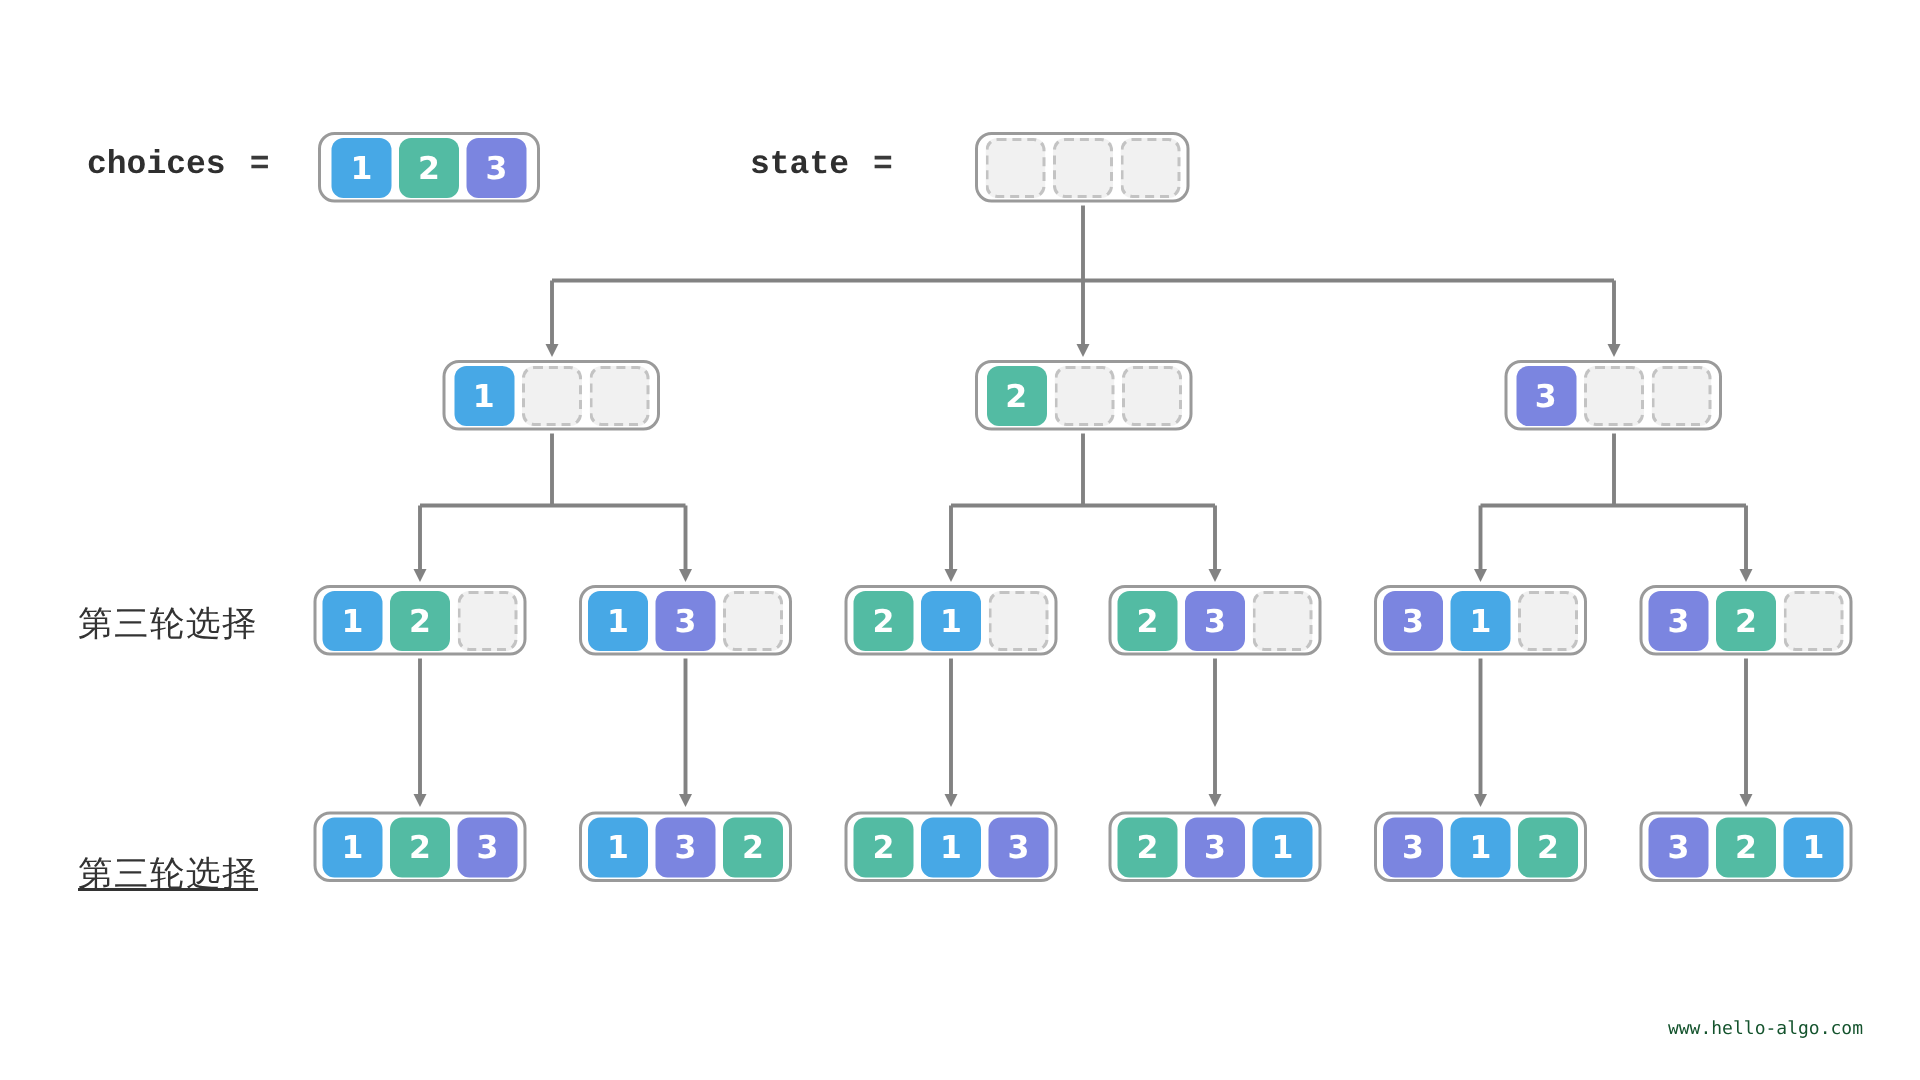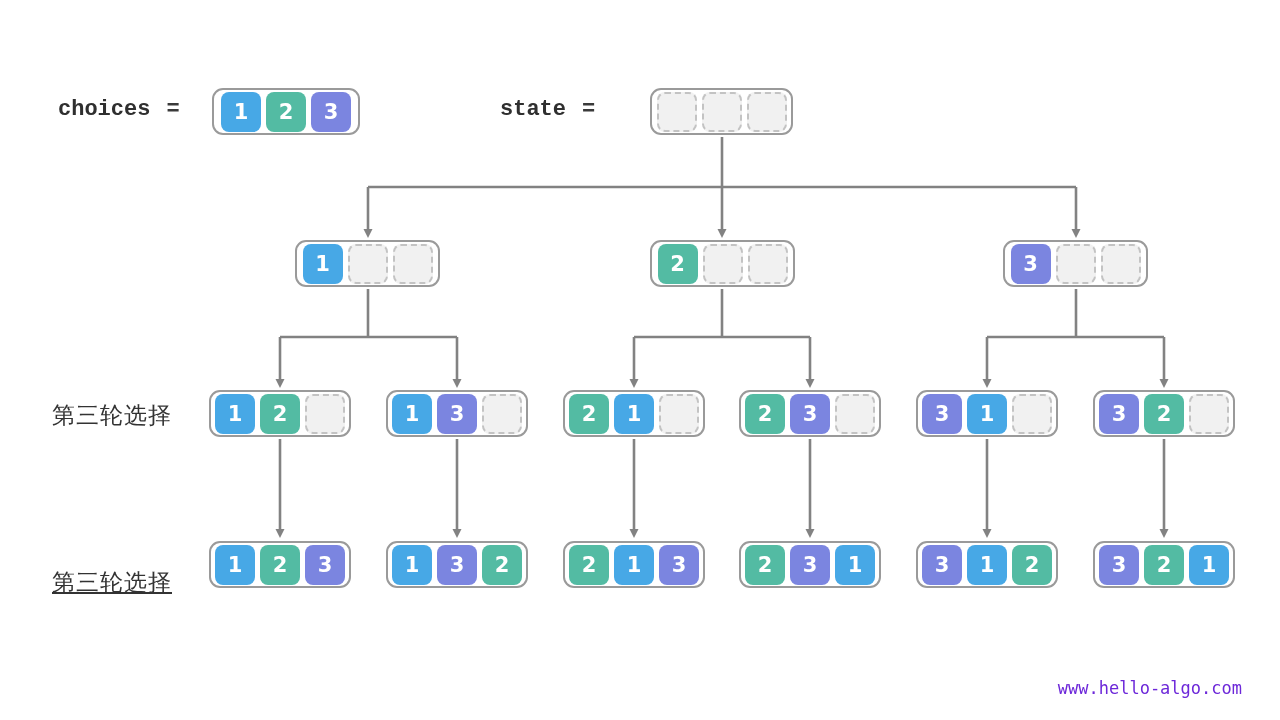--- a/index.html
+++ b/index.html
@@ -39,21 +39,21 @@
   .r3{top:541px;width:142px;}
   #b30{left:209px;} #b31{left:386px;} #b32{left:563px;}
   #b33{left:739px;} #b34{left:916px;} #b35{left:1093px;}
 
   
   #arrows{position:absolute;left:0;top:0;pointer-events:none;}
 
   
   #watermark{position:absolute;right:38px;top:678px;
              font-family:"DejaVu Sans Mono","Liberation Mono",monospace;
-             font-size:17px;color:#6d28d9;}
+             font-size:12px;color:#14532d;}
 </style>
 </head>
 <body>
 
 <div id="canvas">
 
   <div class="code-label" id="hl-choices">
     <span>choices</span>
     <span class="eq">=</span>
   </div>

